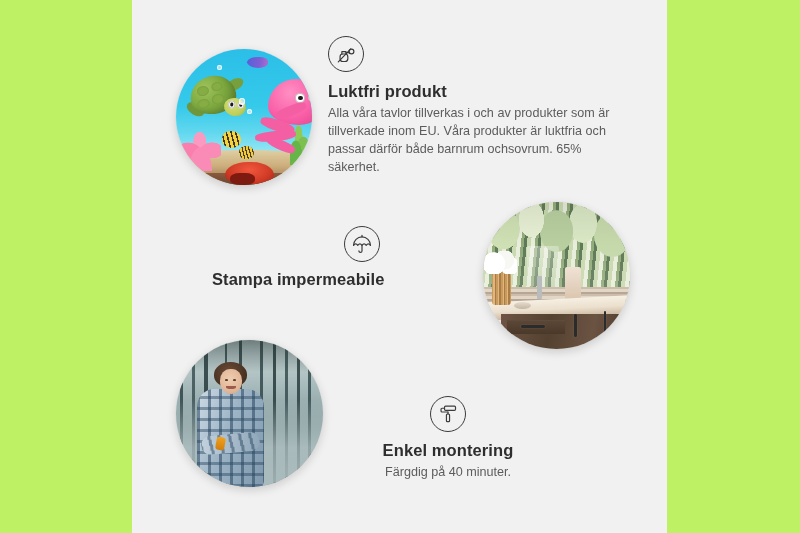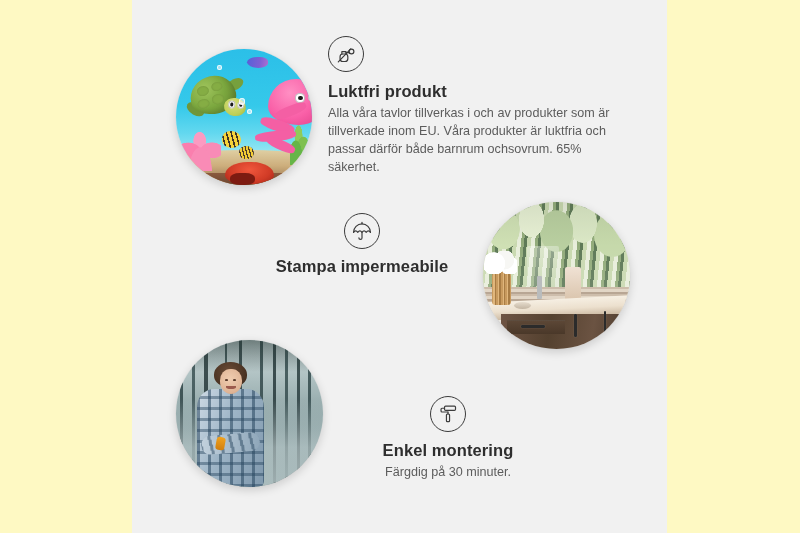--- a/index.html
+++ b/index.html
@@ -11,21 +11,21 @@
   body {
     width: 800px;
     height: 533px;
     overflow: hidden;
     font-family: "Liberation Sans", sans-serif;
   }
   .canvas {
     position: relative;
     width: 800px;
     height: 533px;
-    background: #fef9c3;
+    background: #bef264;
   }
   .stage {
     position: absolute;
     left: 132px;
     top: 0;
     width: 535px;
     height: 533px;
     background: #f1f1f1;
     overflow: hidden;
   }
@@ -312,21 +312,21 @@
     font-size: 12.6px;
     line-height: 1.43;
     color: #5c5c5c;
   }
 
   
   .block-odour { left: 196px; top: 36px; width: 296px; }
   .block-odour h3 { margin-top: 10px; }
 
   
-  .block-water { left: 80px; top: 213px; width: 300px; text-align: center; }
+  .block-water { left: 80px; top: 226px; width: 300px; text-align: left; }
   .block-water .icon-wrap { margin: 0 auto; }
   .block-water h3 { margin-top: 8px; }
 
   
   .block-mount { left: 196px; top: 396px; width: 240px; text-align: center; }
   .block-mount .icon-wrap { margin: 0 auto; }
   .block-mount h3 { }
 </style>
 </head>
 <body>
@@ -442,17 +442,17 @@
     <div class="block block-mount">
       <div class="icon-wrap">
         <svg width="22" height="22" viewBox="0 0 24 24" fill="none" stroke="#3c3c3c" stroke-width="1.3" stroke-linecap="round" stroke-linejoin="round">
           <rect x="8.2" y="3.4" width="12" height="4.6" rx="1.2"></rect>
           <path d="M8.2 5.7H5.4a1 1 0 0 0-1 1v2.1a1 1 0 0 0 1 1h6.6"></path>
           <path d="M12 9.8v2.2"></path>
           <rect x="10.3" y="12" width="3.4" height="8.4" rx="1"></rect>
         </svg>
       </div>
       <h3>Enkel montering</h3>
-      <p>Färgdig på 30 minuter.</p>
+      <p>Färgdig på 40 minuter.</p>
     </div>
 
   </div>
 </div>
 
 </body></html>

